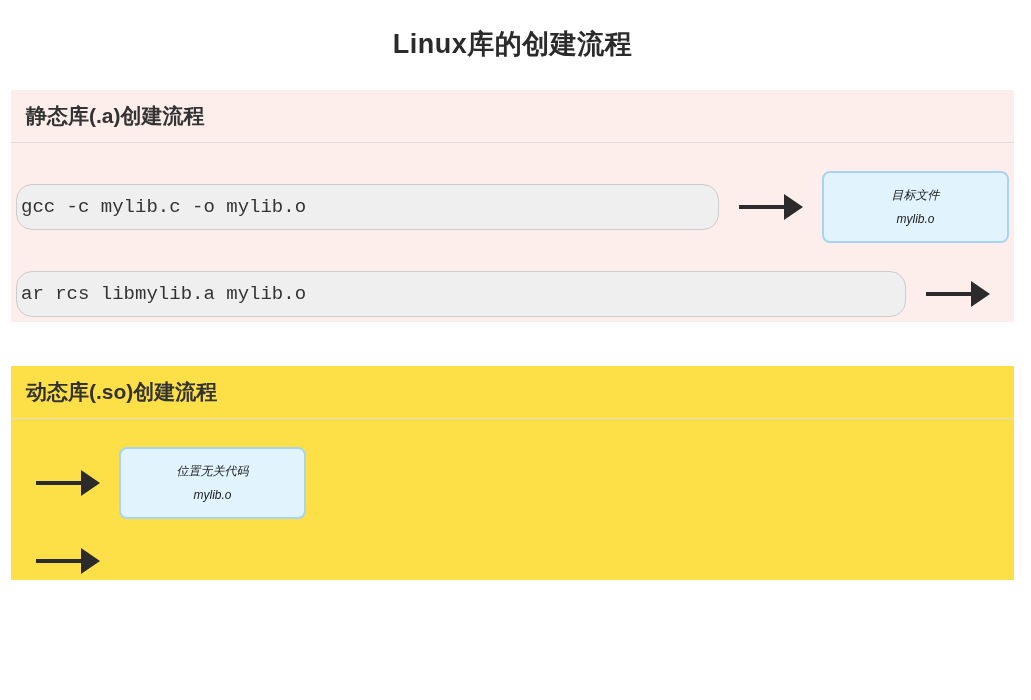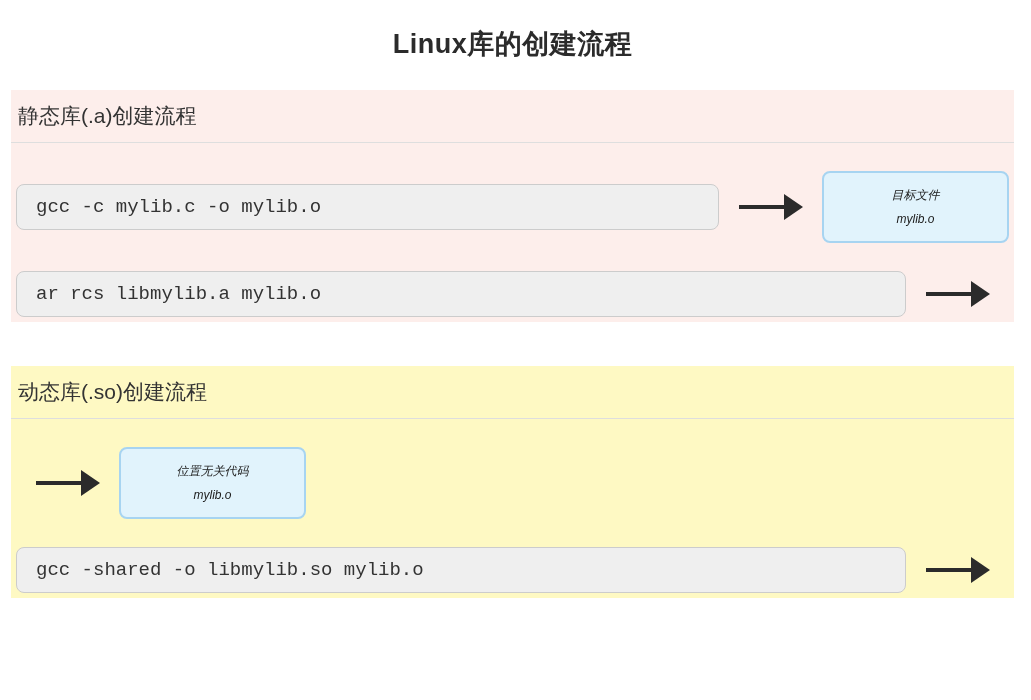--- a/index.html
+++ b/index.html
@@ -12,35 +12,35 @@
   h1.title {
     margin: 0; padding: 26px 0 28px;
     font-size: 27px; font-weight: bold; text-align: center;
     color: #2b2b2b; letter-spacing: 0.5px;
   }
   section.flow {
     padding: 12px 5px 3px; margin: 0 0 44px;
   }
   section.flow:last-child { margin-bottom: 0; }
   h2.section-title {
-    margin: 0 0 12px; padding: 0 2px;
-    font-size: 21px; font-weight: normal; color: #333333;
+    margin: 0 8px 12px; padding: 0 2px;
+    font-size: 21px; font-weight: bold; color: #333333;
   }
   .divider { height: 1px; background: #dedede; margin: 0 -5px; }
   .row {
     display: flex; align-items: center;
     margin-top: 28px;
   }
   .row:last-child { padding-bottom: 2px; }
   .cmd {
     flex: 1 1 auto;
     background: #efefef;
     border: 1px solid #cccccc;
-    border-radius: 8px;
-    padding: 11px 19px;
+    border-radius: 16px;
+    padding: 11px 4px;
     font-family: "Liberation Mono", "DejaVu Sans Mono", monospace;
     font-size: 19px; color: #333333;
     white-space: nowrap; overflow: hidden;
   }
   .arrow {
     flex: 0 0 auto; width: 66px; height: 28px;
     margin: 0 18px 0 19px;
     display: flex; align-items: center; justify-content: center;
   }
   .result {
@@ -84,39 +84,38 @@
       <div class="cmd">ar rcs libmylib.a mylib.o</div>
       <div class="arrow">
         <svg width="66" height="28" viewBox="0 0 66 28" aria-hidden="true">
           <line x1="1" y1="14" x2="48" y2="14" stroke="#2b2b2b" stroke-width="4"></line>
           <polygon points="46,1 46,27 65,14" fill="#2b2b2b"></polygon>
         </svg>
       </div>
     </div>
   </section>
 
-  <section class="flow" style="background: #fef9c3;">
+  <section class="flow" style="background: #fde047;">
     <h2 class="section-title">动态库(.so)创建流程</h2>
     <div class="divider"></div>
 
     <div class="row">
       <div class="arrow">
         <svg width="66" height="28" viewBox="0 0 66 28" aria-hidden="true">
           <line x1="1" y1="14" x2="48" y2="14" stroke="#2b2b2b" stroke-width="4"></line>
           <polygon points="46,1 46,27 65,14" fill="#2b2b2b"></polygon>
         </svg>
       </div>
       <div class="result">
         <div>位置无关代码</div>
         <div>mylib.o</div>
       </div>
     </div>
 
     <div class="row">
-      <div class="cmd">gcc -shared -o libmylib.so mylib.o</div>
       <div class="arrow">
         <svg width="66" height="28" viewBox="0 0 66 28" aria-hidden="true">
           <line x1="1" y1="14" x2="48" y2="14" stroke="#2b2b2b" stroke-width="4"></line>
           <polygon points="46,1 46,27 65,14" fill="#2b2b2b"></polygon>
         </svg>
       </div>
     </div>
   </section>
 
 </div>

